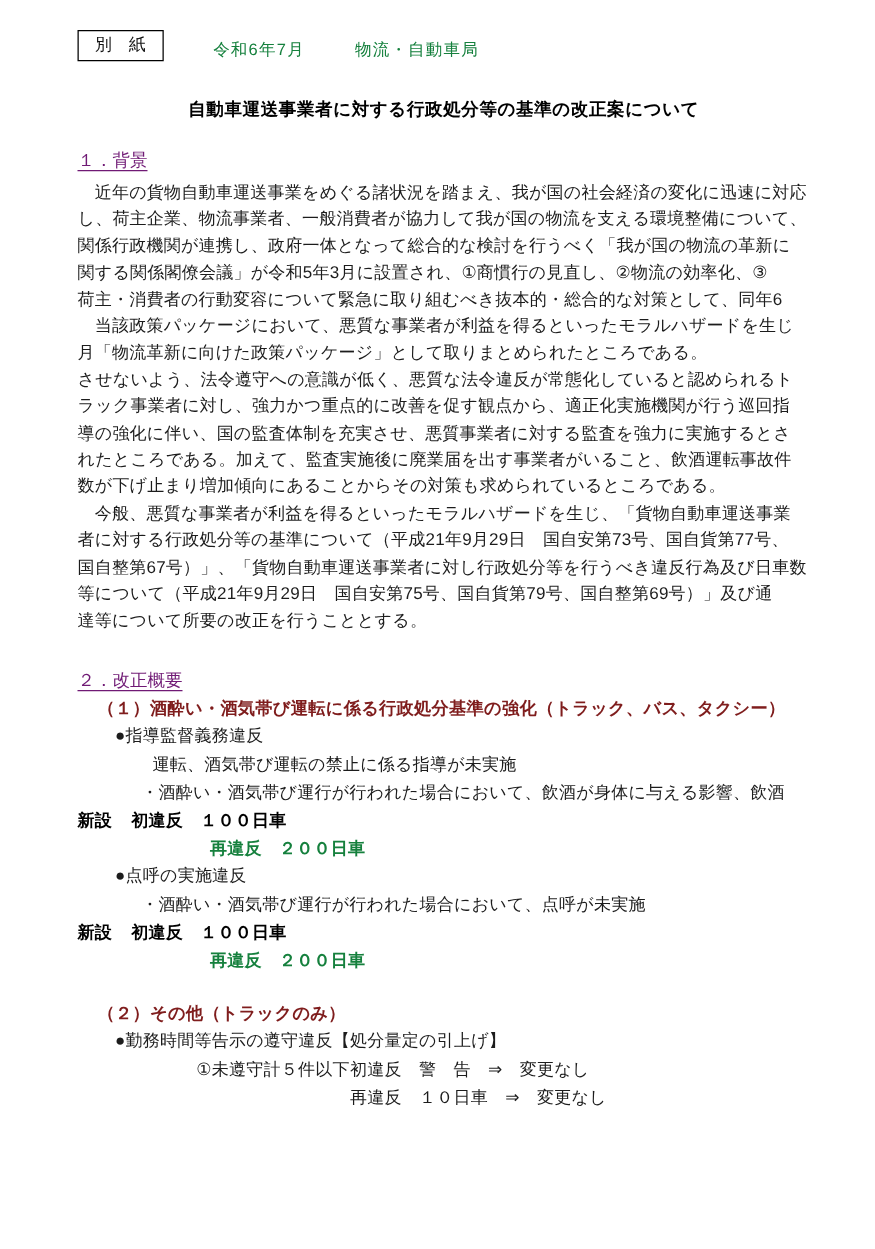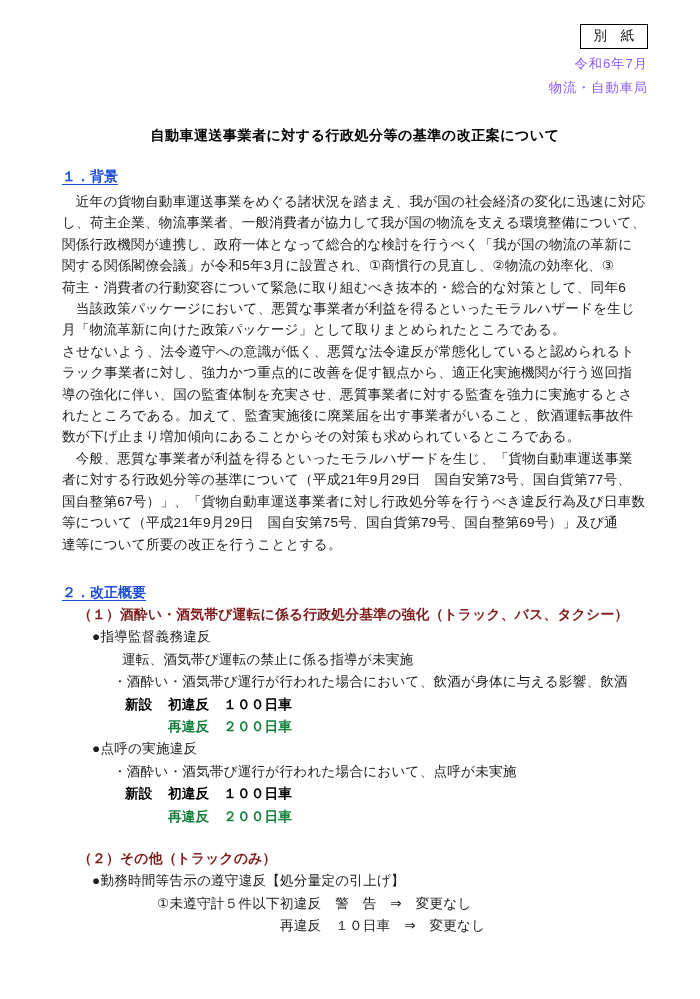--- a/index.html
+++ b/index.html
@@ -8,56 +8,56 @@
     position: relative;
     width: 700px;
     height: 999px;
     background: #ffffff;
     color: #1c1c1c;
     font-family: "Liberation Sans", "DejaVu Sans", sans-serif;
     font-size: 13.6px;
     padding: 24px 52px 0 62px;
     overflow: hidden;
   }
-  .doc-header { display: flex; flex-direction: column; align-items: flex-end; }
+  .doc-header { display: flex; flex-direction: row; align-items: flex-end; gap: 40px; }
   .besshi-box {
     display: inline-block;
     border: 1.6px solid #000;
     padding: 2px 13px 3px 13px;
     font-size: 13.5px;
     line-height: 18px;
     color: #111;
   }
-  .hdr-line { margin-top: 6px; font-size: 13.2px; line-height: 18px; letter-spacing: 1px; color: #8b5cf6; }
+  .hdr-line { margin-top: 6px; font-size: 13.2px; line-height: 18px; letter-spacing: 1px; color: #15803d; }
   .doc-title {
     margin-top: 30px;
     text-align: center;
     font-weight: bold;
     font-size: 14px;
     letter-spacing: 0.5px;
     color: #000;
   }
   .sec-heading {
-    font-weight: bold;
+    font-weight: normal;
     font-size: 14px;
-    color: #1d4ed8;
+    color: #701a75;
     text-decoration: underline;
     text-underline-offset: 3px;
   }
   .sec1-heading { margin-top: 23px; }
   .sec2-heading { margin-top: 29px; }
   .body-text { margin-top: 5px; }
   .body-line { line-height: 21.4px; font-size: 13.6px; letter-spacing: 0.2px; }
   .s2-block { margin-top: 2px; }
   .s2-row { line-height: 22.4px; font-size: 13.6px; letter-spacing: 0.2px; }
   .sub-heading { font-weight: bold; color: #7f1d1d; margin-left: 16px; font-size: 13.8px; }
   .bullet-row { margin-left: 30px; }
   .dot-row { margin-left: 51px; }
   .cont-row { margin-left: 60px; }
-  .penalty-row { margin-left: 63px; font-weight: bold; color: #000; }
+  .penalty-row { font-weight: bold; color: #000; }
   .penalty-row .p-label { display: inline-block; width: 43px; }
   .penalty-repeat { margin-left: 106px; font-weight: bold; color: #15803d; }
   .gap-20 { height: 20px; }
   .case-row { margin-left: 95px; }
   .case-row .c-label { display: inline-block; width: 123px; }
   .case-repeat { margin-left: 218px; }
 </style>
 </head>
 <body>
 

